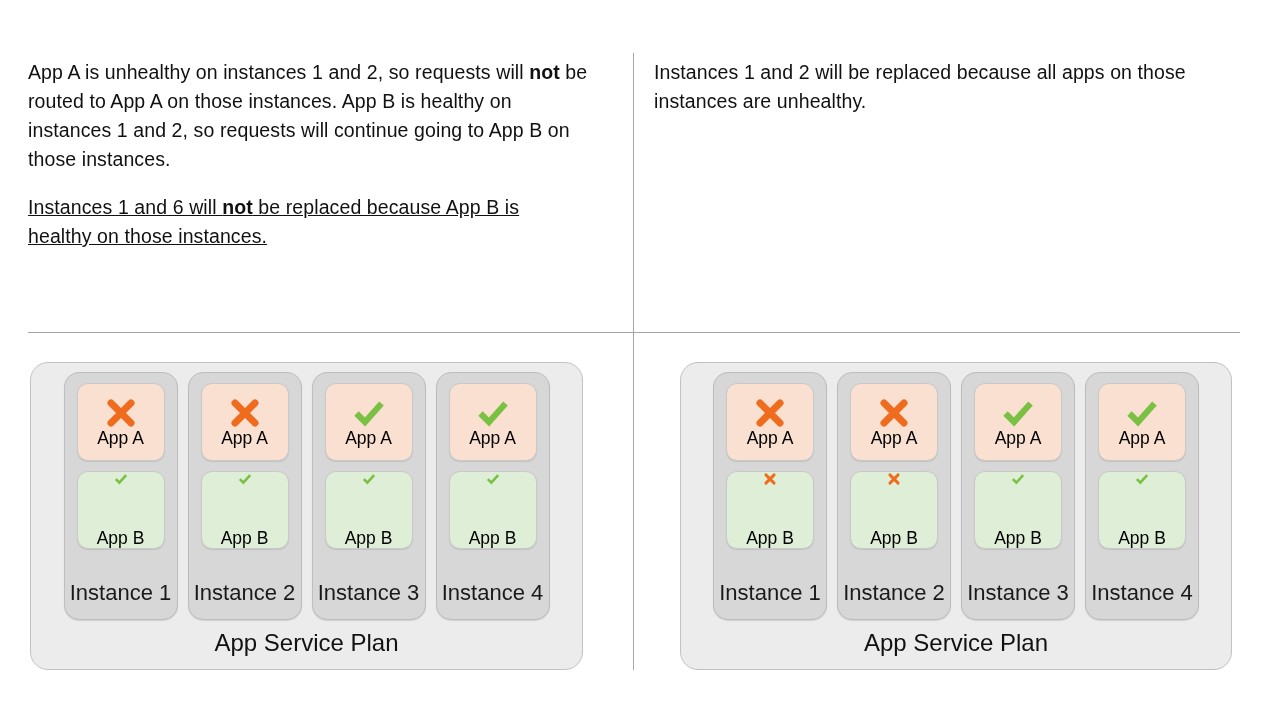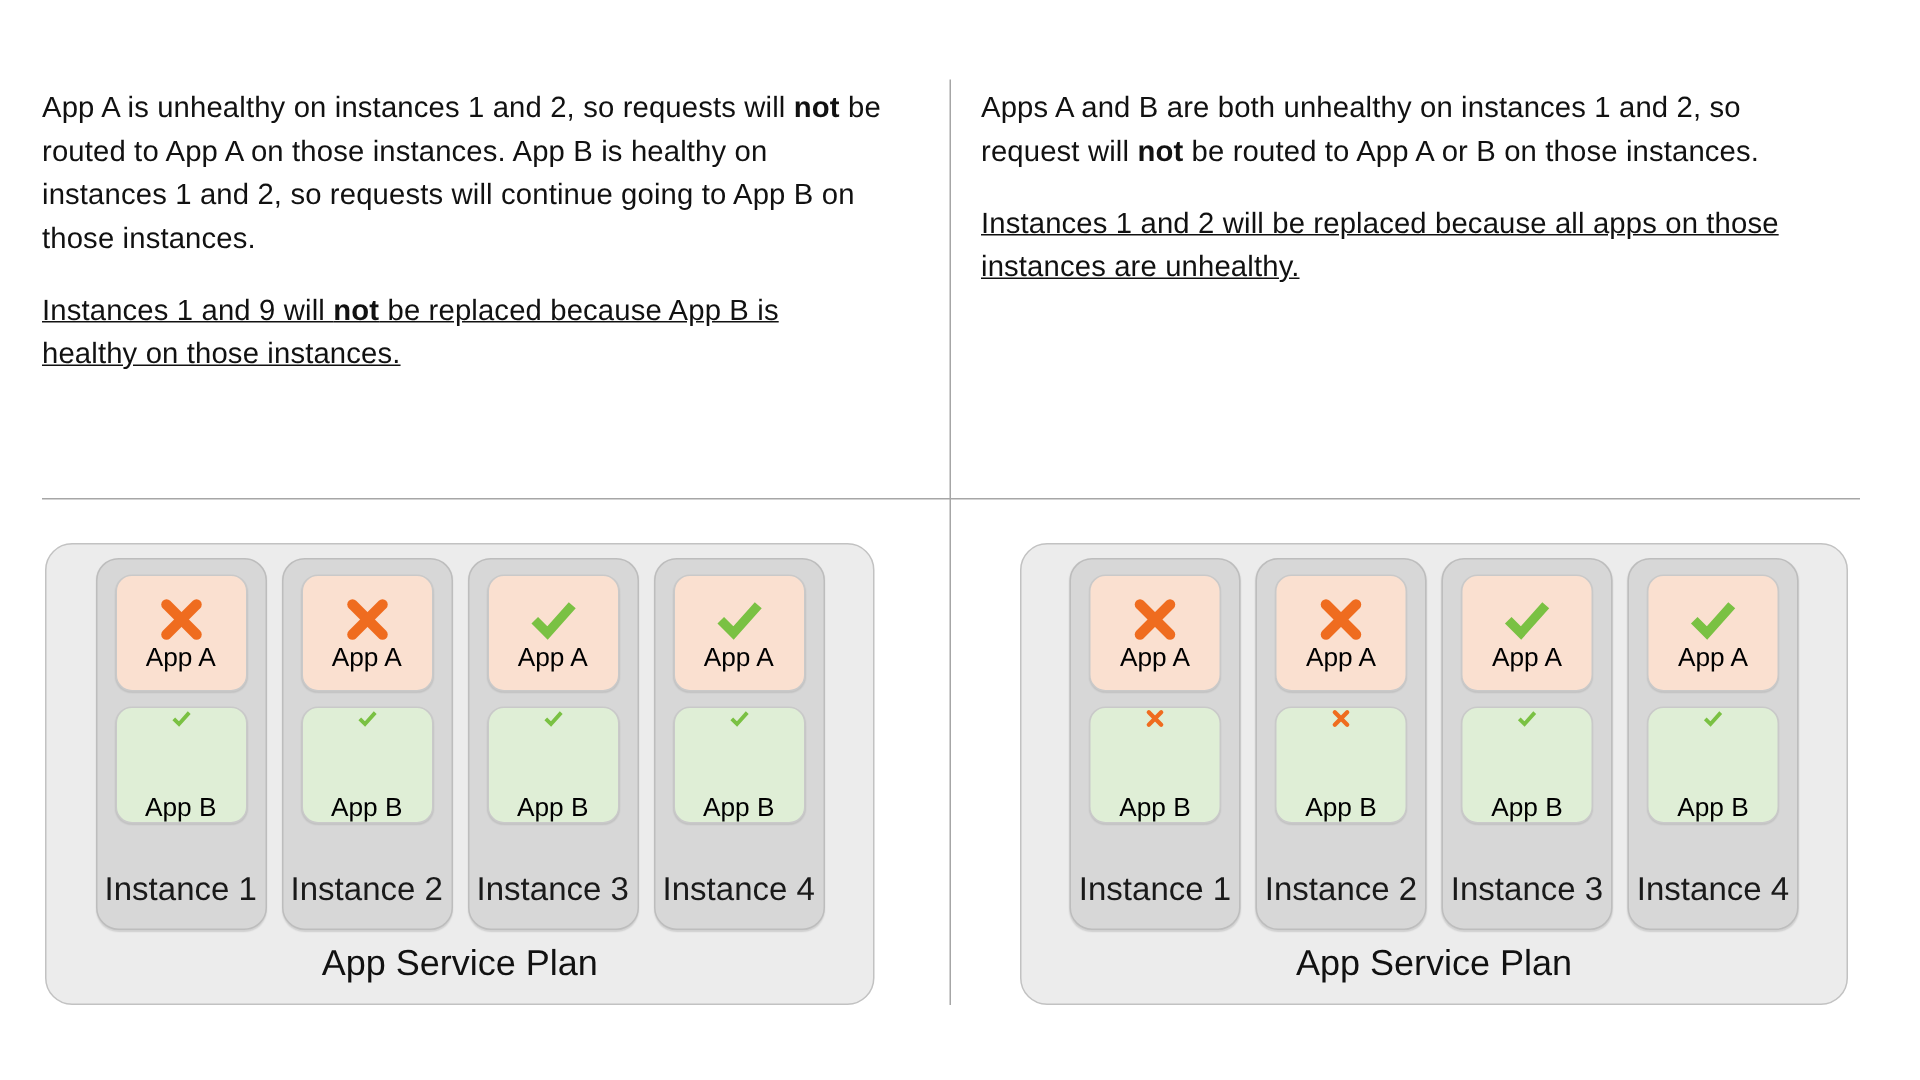--- a/index.html
+++ b/index.html
@@ -119,24 +119,23 @@
 </head>
 <body>
 
 <div class="canvas">
 
   <div class="v-divider"></div>
   <div class="h-divider"></div>
 
   <div class="text-col" id="text-left">
       <p><span>App A is unhealthy on instances 1 and 2, so requests will </span><b>not</b><span> be routed to App A on those instances. App B is healthy on instances 1 and 2, so requests will continue going to App B on those instances.</span></p>
-      <p><span>Instances 1 and 9 will </span><b>not</b><span> be replaced because App B is healthy on those instances.</span></p>
+      <p><span>Instances 1 and 6 will </span><b>not</b><span> be replaced because App B is healthy on those instances.</span></p>
     </div>
   <div class="text-col" id="text-right">
-      <p><span>Apps A and B are both unhealthy on instances 1 and 2, so request will </span><b>not</b><span> be routed to App A or B on those instances.</span></p>
       <p><span>Instances 1 and 2 will be replaced because all apps on those instances are unhealthy.</span></p>
     </div>
 
   <div class="plan" id="plan-left">
     <div class="instances-row">
         <div class="instance">
           <div class="app-card appA">
             <svg viewBox="0 0 36 34" class="app-icon">
               <g stroke="#ef6c1f" stroke-width="7" stroke-linecap="round">
                 <line x1="8" y1="7" x2="28" y2="27"></line>

